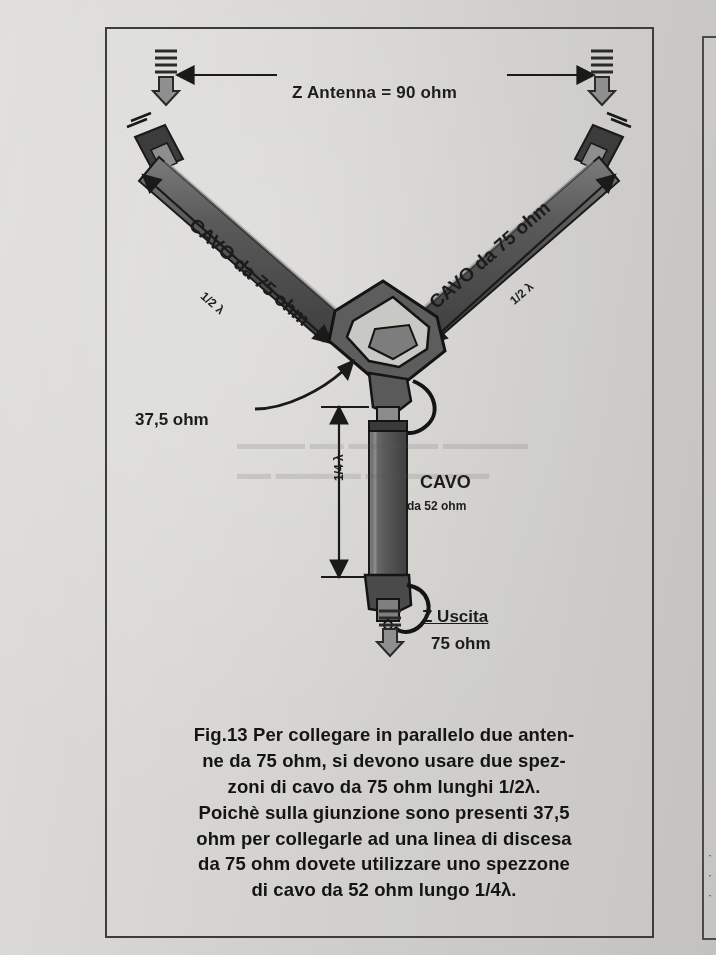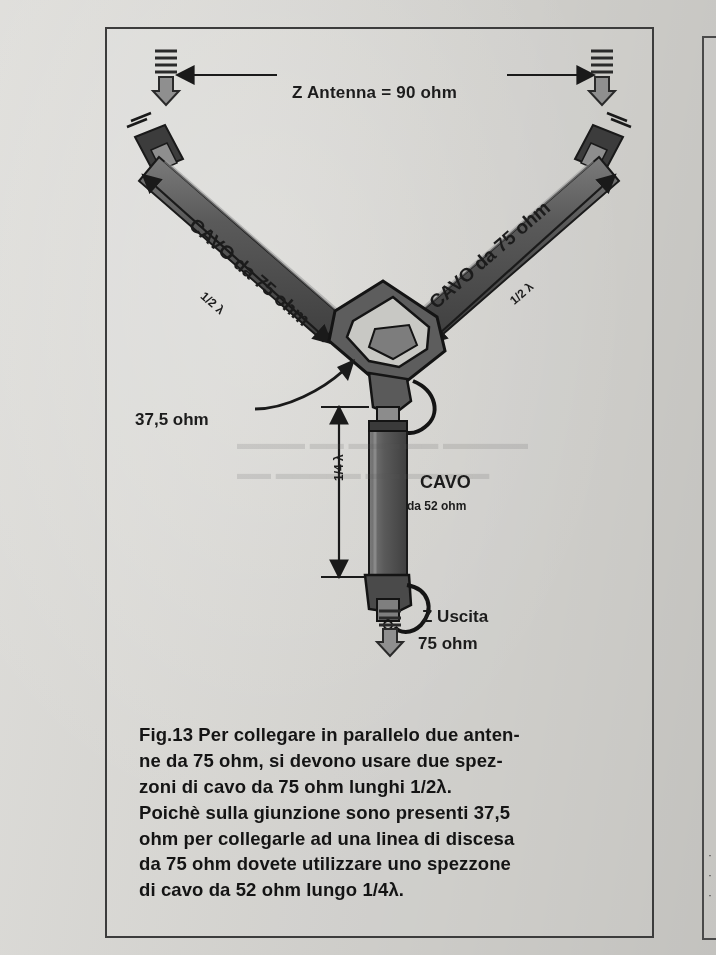--- a/index.html
+++ b/index.html
@@ -104,36 +104,36 @@
     left: 400px; top: 268px; font-size: 12px;
     transform: rotate(-41deg); transform-origin: left top;
   }
   .lbl-quarter {
     left: 225px; top: 452px; font-size: 12px;
     transform: rotate(-90deg); transform-origin: left top;
   }
   .lbl-375 { left: 28px; top: 345px; font-size: 17px; margin-top: 36px; }
   .lbl-cavo-52-1 { left: 313px; top: 443px; font-size: 18px; }
   .lbl-cavo-52-2 { left: 300px; top: 470px; font-size: 12px; }
-  .lbl-z-uscita-1 { left: 315px; top: 578px; font-size: 17px; }
-  .lbl-z-uscita-2 { left: 311px; top: 605px; font-size: 17px; }
+  .lbl-z-uscita-1 { left: 315px; top: 578px; font-size: 17px; text-decoration: underline; }
+  .lbl-z-uscita-2 { left: 324px; top: 605px; font-size: 17px; }
 
   
   .caption {
     position: absolute;
     left: 32px;
     top: 693px;
     width: 490px;
     font-size: 18.5px;
     font-weight: bold;
     line-height: 1.40;
     color: #141414;
     letter-spacing: 0.1px;
   }
-  .caption p { margin: 0; }
+  .caption p { margin: 0; text-align: center; }
 
   
   .bleed {
     position: absolute;
     left: 130px;
     top: 400px;
     width: 420px;
     font-size: 17px;
     line-height: 30px;
     color: rgba(90,90,90,0.16);

